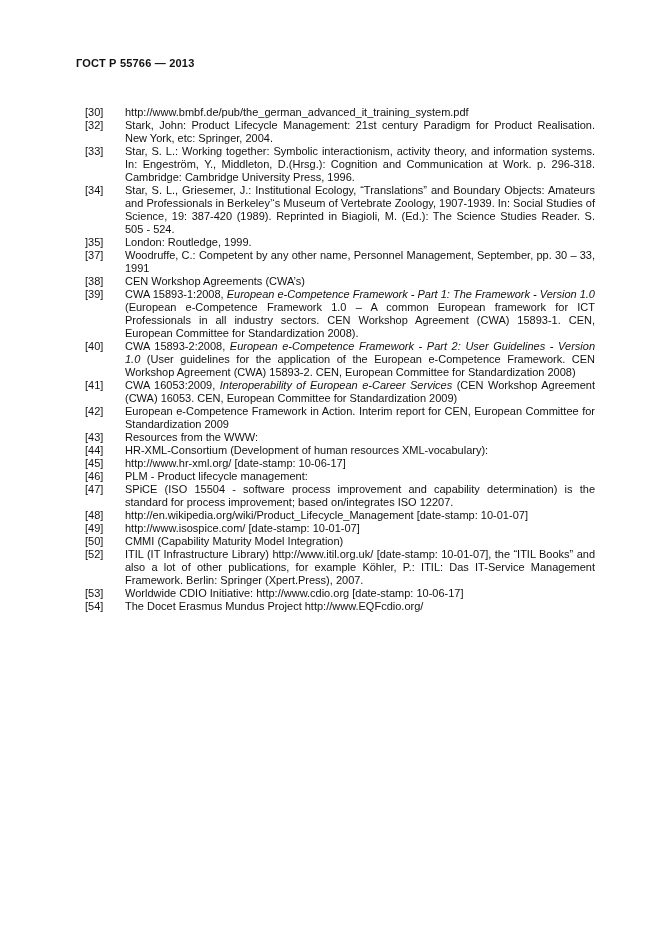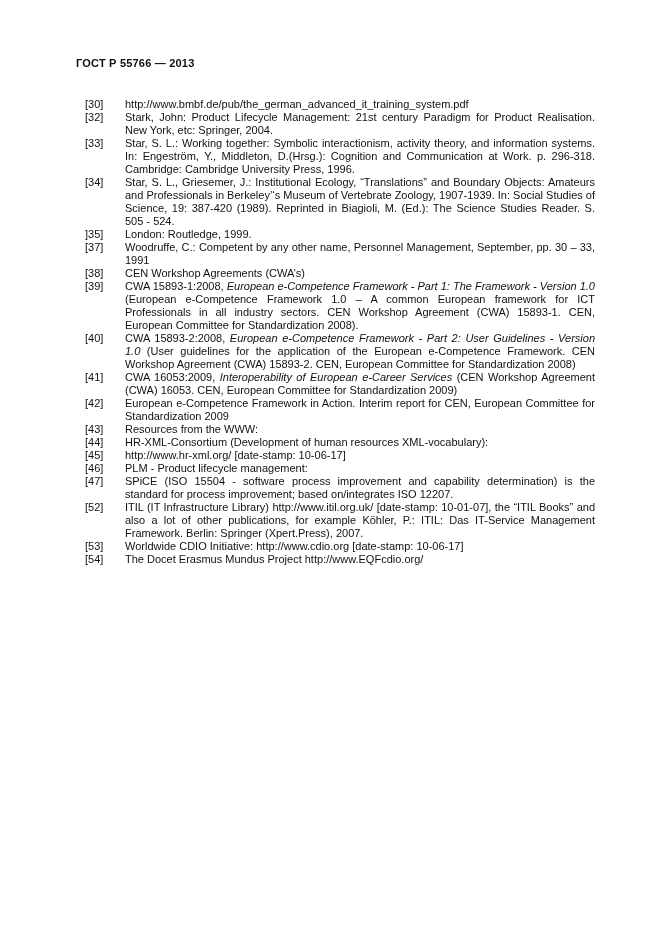--- a/index.html
+++ b/index.html
@@ -21,21 +21,21 @@
     left: 76px;
     top: 57px;
     font-size: 11px;
     font-weight: bold;
     letter-spacing: 0.2px;
     white-space: nowrap;
   }
   .refs {
     position: absolute;
     left: 85px;
-    top: 98px;
+    top: 106px;
     width: 510px;
     font-size: 11px;
     line-height: 13px;
   }
   .ref {
     display: flex;
     align-items: flex-start;
   }
   .ref-label {
     flex: 0 0 40px;
@@ -141,22 +141,34 @@
   <div class="ref">
     <span class="ref-label">[46]</span>
     <span class="ref-text"><span>PLM - Product lifecycle management:</span></span>
   </div>
 
   <div class="ref">
     <span class="ref-label">[47]</span>
     <span class="ref-text"><span>SPiCE (ISO 15504 - software process improvement and capability determination) is the standard for process improvement; based on/integrates ISO 12207.</span></span>
   </div>
 
+  <div class="ref">
+    <span class="ref-label">[48]</span>
+    <span class="ref-text"><span>http://en.wikipedia.org/wiki/Product_Lifecycle_Management [date-stamp: 10-01-07]</span></span>
+  </div>
 
+  <div class="ref">
+    <span class="ref-label">[49]</span>
+    <span class="ref-text"><span>http://www.isospice.com/ [date-stamp: 10-01-07]</span></span>
+  </div>
 
+  <div class="ref">
+    <span class="ref-label">[50]</span>
+    <span class="ref-text"><span>CMMI (Capability Maturity Model Integration)</span></span>
+  </div>
 
 
   <div class="ref">
     <span class="ref-label">[52]</span>
     <span class="ref-text"><span>ITIL (IT Infrastructure Library) http://www.itil.org.uk/ [date-stamp: 10-01-07], the “ITIL Books” and also a lot of other publications, for example Köhler, P.: ITIL: Das IT-Service Management Framework. Berlin: Springer (Xpert.Press), 2007.</span></span>
   </div>
 
   <div class="ref">
     <span class="ref-label">[53]</span>
     <span class="ref-text"><span>Worldwide CDIO Initiative: http://www.cdio.org [date-stamp: 10-06-17]</span></span>

